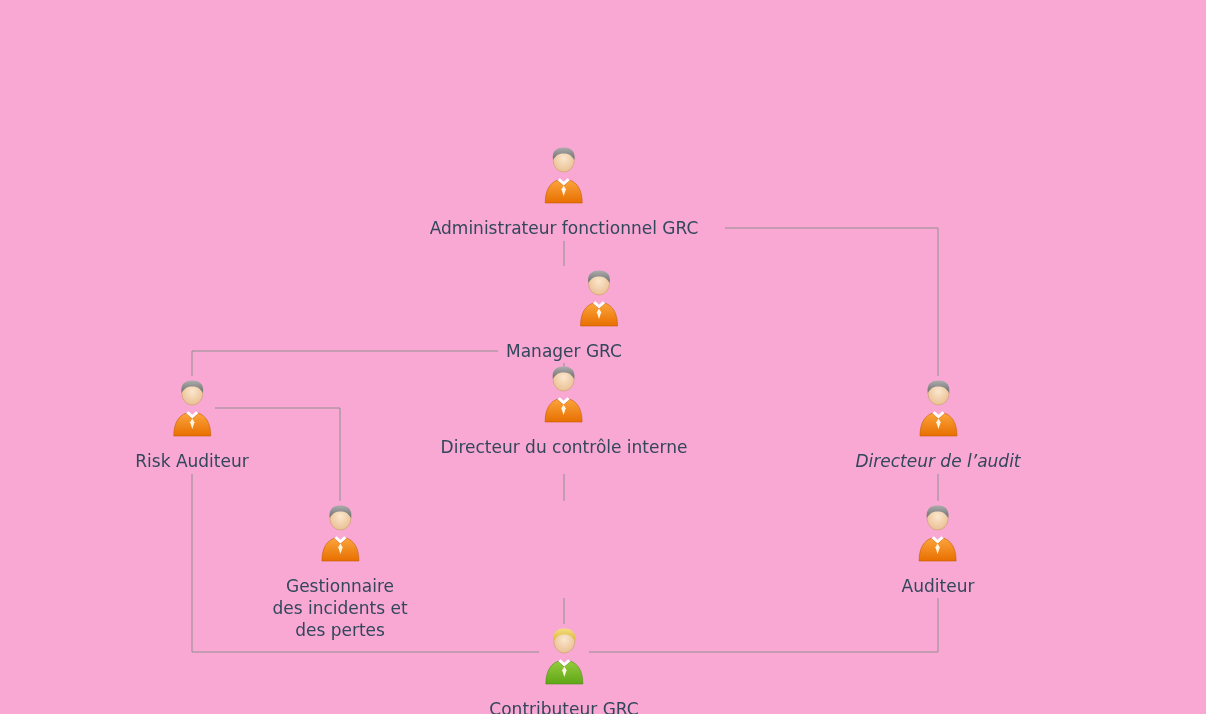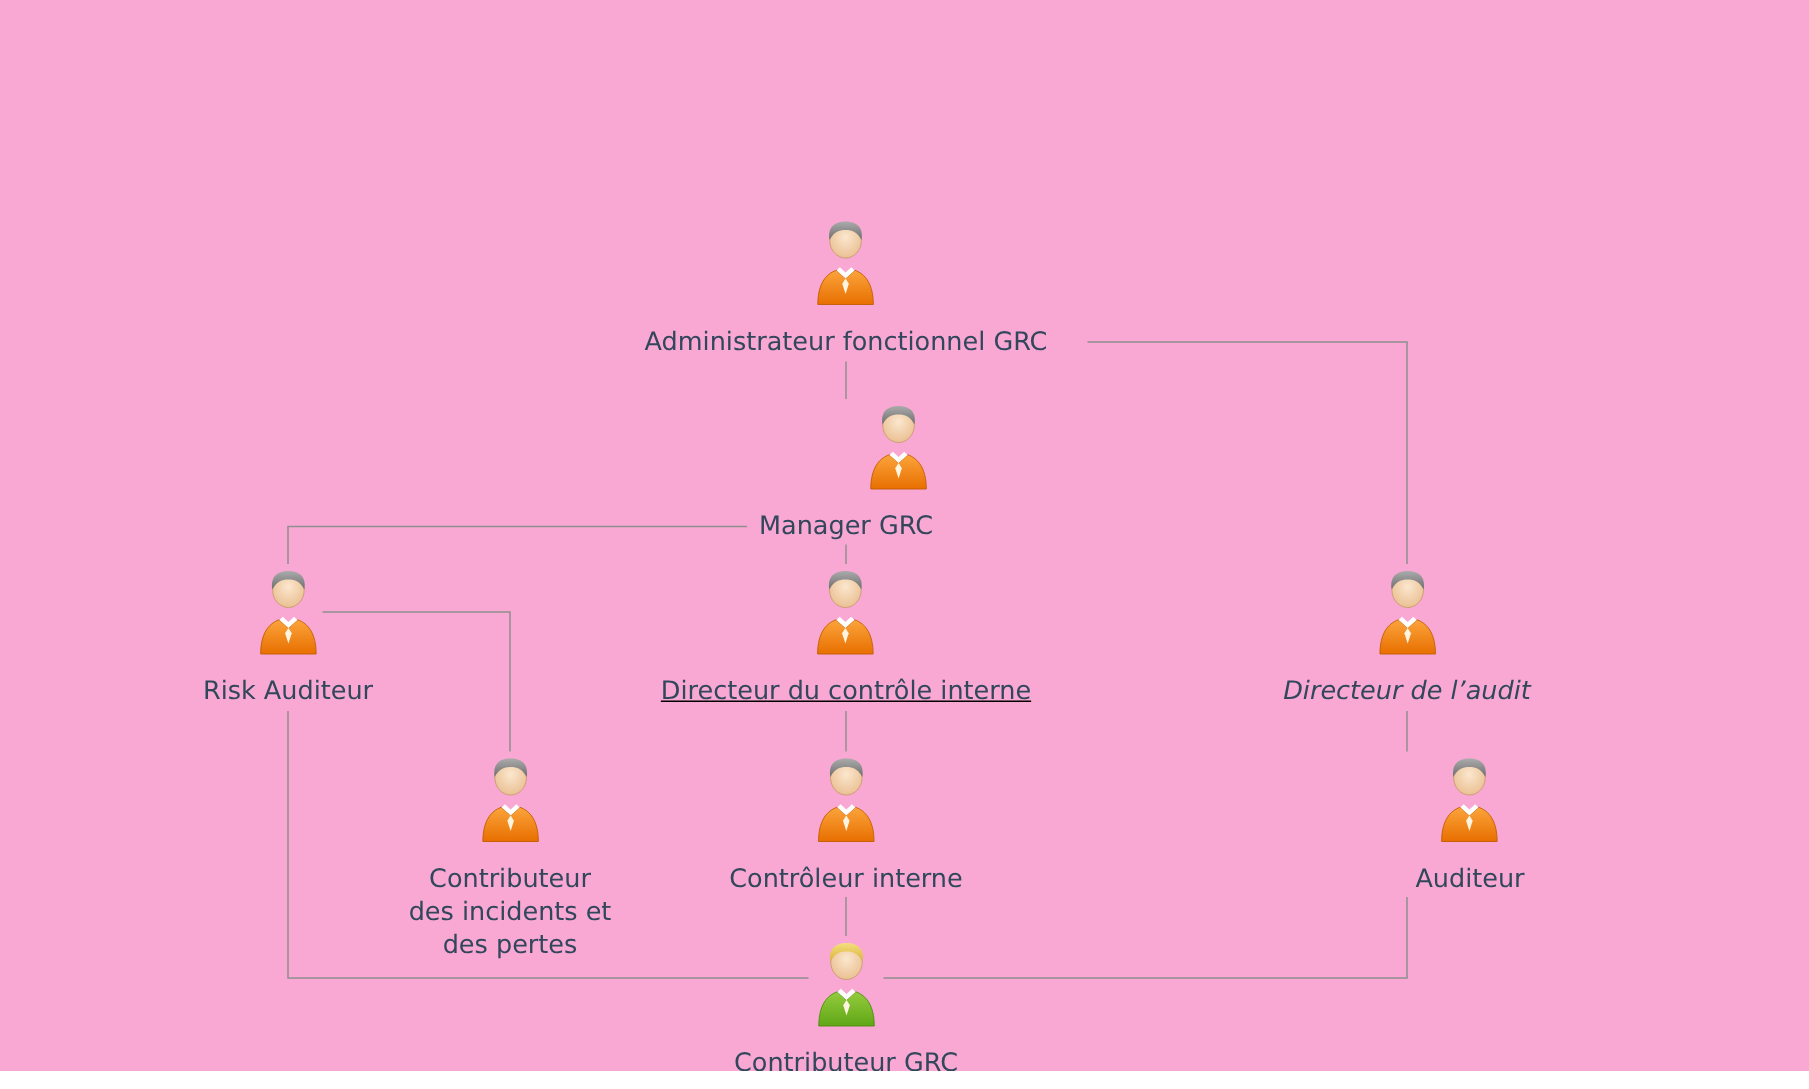--- a/index.html
+++ b/index.html
@@ -114,53 +114,47 @@
     <div class="label">Manager GRC</div>
   </div>
 
   <div class="node" style="left:192px; top:378px;">
     <svg class="person" width="46" height="60">
         <use href="#person-orange"></use>
       </svg>
     <div class="label">Risk Auditeur</div>
   </div>
 
-  <div class="node" style="left:564px; top:378px;text-decoration:underline;">
+  <div class="node" style="left:564px; top:364px;">
     <svg class="person" width="46" height="60">
         <use href="#person-orange"></use>
       </svg>
     <div class="label">Directeur du contrôle interne</div>
   </div>
 
   <div class="node" style="left:938px; top:378px;font-style:italic;">
     <svg class="person" width="46" height="60">
         <use href="#person-orange"></use>
       </svg>
     <div class="label">Directeur de l’audit</div>
   </div>
 
   <div class="node" style="left:340px; top:503px;">
     <svg class="person" width="46" height="60">
         <use href="#person-orange"></use>
       </svg>
     <div class="label">
-      <span class="line">Contributeur</span>
+      <span class="line">Gestionnaire</span>
       <span class="line">des incidents et</span>
       <span class="line">des pertes</span>
     </div>
   </div>
 
-  <div class="node" style="left:564px; top:503px;">
-    <svg class="person" width="46" height="60">
-        <use href="#person-orange"></use>
-      </svg>
-    <div class="label">Contrôleur interne</div>
-  </div>
 
-  <div class="node" style="left:938px; top:503px;margin-left:42px;">
+  <div class="node" style="left:938px; top:503px;">
     <svg class="person" width="46" height="60">
         <use href="#person-orange"></use>
       </svg>
     <div class="label">Auditeur</div>
   </div>
 
   <div class="node" style="left:564px; top:626px;">
     <svg class="person" width="46" height="60">
         <use href="#person-green"></use>
       </svg>

